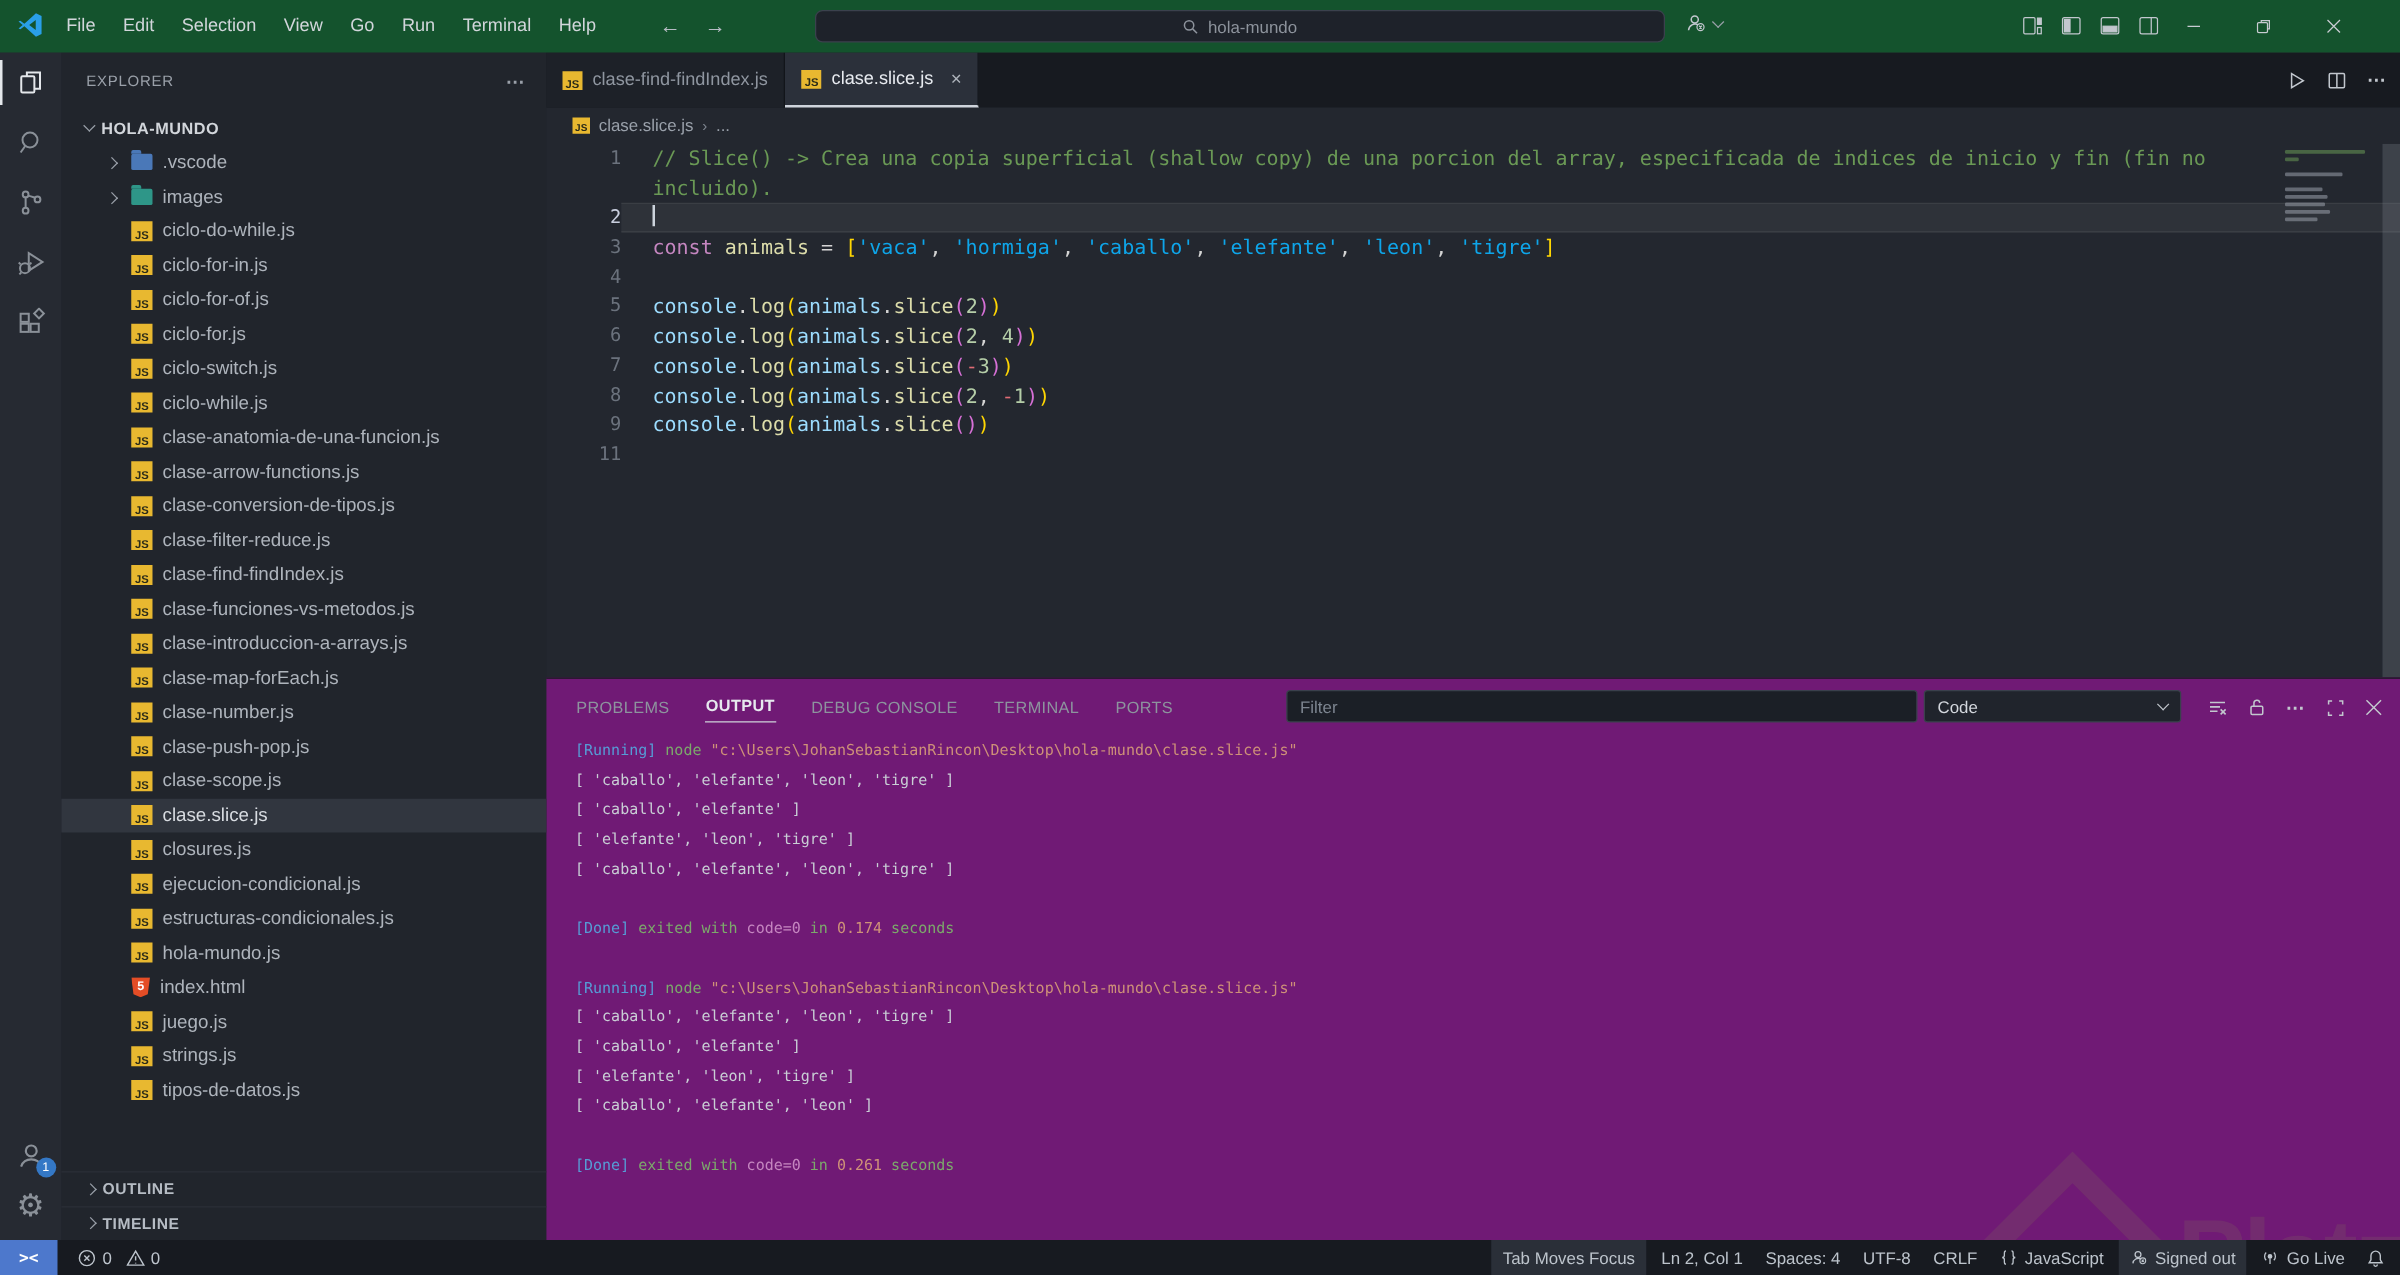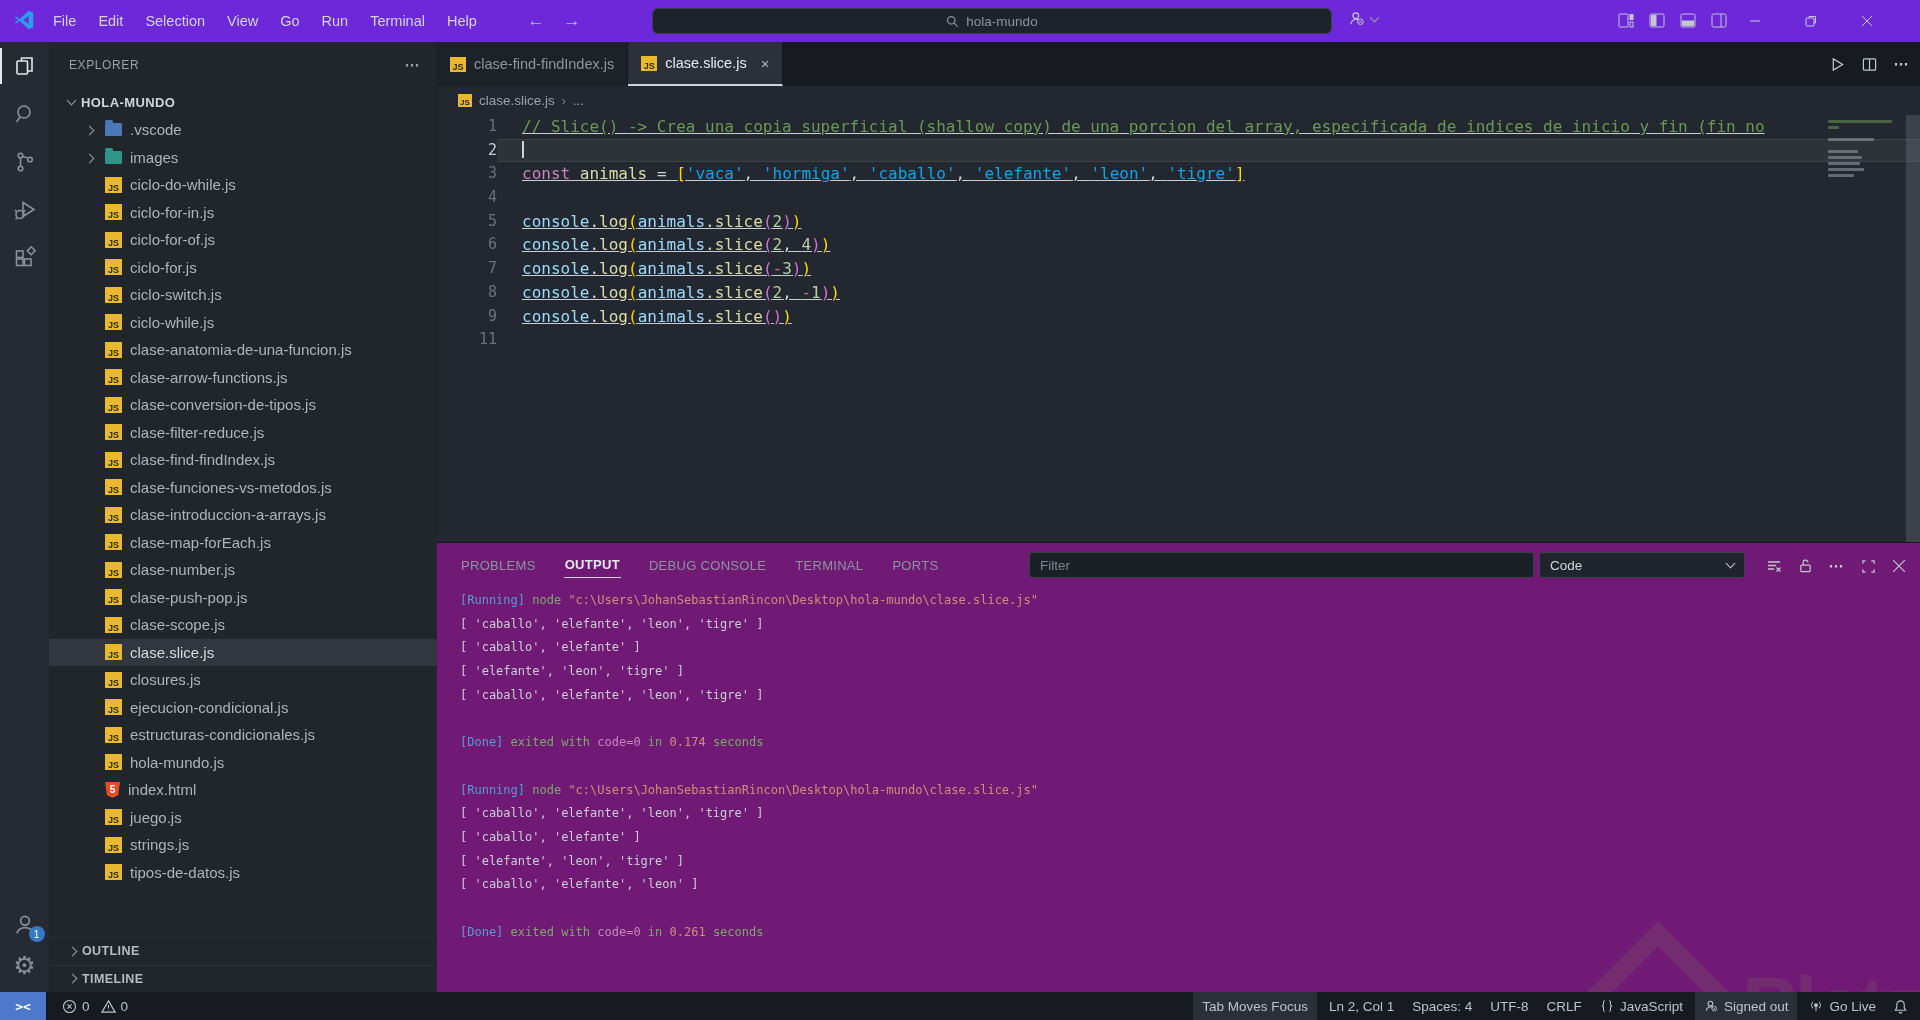--- a/index.html
+++ b/index.html
@@ -2,21 +2,21 @@
 <html><head>
 <meta charset="utf-8">
 <style>
   * { margin:0; padding:0; box-sizing:border-box; }
   html,body { background:#111; }
   .app { position:relative; width:1920px; height:1020px; overflow:hidden;
          background:#23272f; font-family:"Liberation Sans",sans-serif; color:#c9ced5; }
   svg { display:block; }
 
   
-  .titlebar { position:absolute; top:0; left:0; right:0; height:42px; background:#6d28d9; z-index:40; }
+  .titlebar { position:absolute; top:0; left:0; right:0; height:42px; background:#14532d; z-index:40; }
   .tb-logo { position:absolute; left:13px; top:9px; }
   .menus { position:absolute; left:42px; top:0; height:42px; display:flex; align-items:center; }
   .menu-item { padding:0 11px; font-size:14.5px; color:#d2d6db; cursor:default; }
   .nav-arrow { position:absolute; top:8px; font-size:17px; color:#b6bcc4; width:28px; height:26px;
                display:flex; align-items:center; justify-content:center; }
   .nav-back { left:522px; } .nav-fwd { left:558px; }
   .command-center { position:absolute; left:652px; top:8px; width:680px; height:26px; background:#1e222a;
                     border:1px solid #3b414d; border-radius:6px; display:flex; align-items:center;
                     justify-content:center; gap:7px; color:#8d939c; font-size:13.5px; }
   .tb-account { position:absolute; left:1348px; top:10px; display:flex; align-items:center; gap:4px; color:#c2c7ce; }
@@ -80,21 +80,21 @@
   .breadcrumb { position:absolute; top:44px; left:0; right:0; height:29px; display:flex; align-items:center;
                 padding-left:21px; gap:7px; font-size:13.5px; color:#9aa1ab; }
   .bc-sep { font-size:12px; color:#7d848e; }
   .bc .js-ic { width:14px; height:13px; font-size:8px; }
 
   
   .code-view { position:absolute; top:73px; left:0; right:0; height:427px; overflow:hidden; }
   .cl { display:flex; height:23.7px; line-height:23.7px; font-family:"DejaVu Sans Mono",monospace;
         font-size:16px; white-space:pre; }
   .ln { width:60px; text-align:right; color:#6b727d; flex:none; font-size:15px; }
-  .lc { padding-left:25px; flex:1;text-decoration:underline; }
+  .lc { padding-left:25px; flex:1; }
   .cl.cur .lc { background:rgba(255,255,255,.05); box-shadow:inset 0 1px 0 rgba(255,255,255,.08), inset 0 -1px 0 rgba(255,255,255,.08); }
   .cl.cur .ln { color:#c8cede; }
   .cursor { display:inline-block; width:2px; height:17px; background:#ccd3dc; vertical-align:-2px; }
   .kw{color:#C586C0;} .fn{color:#DCDCAA;} .id{color:#9CDCFE;} .str{color:#0ea5e9;}
   .num{color:#B5CEA8;} .cmt{color:#6A9955;} .pl{color:#d4d4d4;} .b1{color:#FFD602;}
   .b2{color:#D670D6;} .op{color:#E06C75;}
   .minimap { position:absolute; right:22px; top:5px; width:70px; }
   .minimap i { display:block; height:3px; margin-bottom:3px; background:#6A9955; opacity:.55; border-radius:1px; }
   .minimap i.g { background:#9aa1ab; }
   .minimap i.e { background:transparent; }
@@ -427,20 +427,21 @@
     </div>
     <div class="breadcrumb bc">
       <span class="js-ic">JS</span>
       <span>clase.slice.js</span>
       <span class="bc-sep">›</span>
       <span>...</span>
     </div>
     <div class="code-view">
       <div id="code-lines">
           <div class="cl"><span class="ln">1</span><span class="lc"><span class="cmt">// Slice() -&gt; Crea una copia superficial (shallow copy) de una porcion del array, especificada de indices de inicio y fin (fin no</span></span></div>
+          <div class="cl"><span class="ln"></span><span class="lc"><span class="cmt">incluido).</span></span></div>
           <div class="cl cur"><span class="ln">2</span><span class="lc"><span class="cursor"></span></span></div>
           <div class="cl"><span class="ln">3</span><span class="lc"><span class="kw">const</span><span class="pl"> </span><span class="fn">animals</span><span class="pl"> = </span><span class="b1">[</span><span class="str">'vaca'</span><span class="pl">, </span><span class="str">'hormiga'</span><span class="pl">, </span><span class="str">'caballo'</span><span class="pl">, </span><span class="str">'elefante'</span><span class="pl">, </span><span class="str">'leon'</span><span class="pl">, </span><span class="str">'tigre'</span><span class="b1">]</span></span></div>
           <div class="cl"><span class="ln">4</span><span class="lc"></span></div>
           <div class="cl"><span class="ln">5</span><span class="lc"><span class="id">console</span><span class="pl">.</span><span class="fn">log</span><span class="b1">(</span><span class="id">animals</span><span class="pl">.</span><span class="fn">slice</span><span class="b2">(</span><span class="num">2</span><span class="b2">)</span><span class="b1">)</span></span></div>
           <div class="cl"><span class="ln">6</span><span class="lc"><span class="id">console</span><span class="pl">.</span><span class="fn">log</span><span class="b1">(</span><span class="id">animals</span><span class="pl">.</span><span class="fn">slice</span><span class="b2">(</span><span class="num">2</span><span class="pl">, </span><span class="num">4</span><span class="b2">)</span><span class="b1">)</span></span></div>
           <div class="cl"><span class="ln">7</span><span class="lc"><span class="id">console</span><span class="pl">.</span><span class="fn">log</span><span class="b1">(</span><span class="id">animals</span><span class="pl">.</span><span class="fn">slice</span><span class="b2">(</span><span class="op">-</span><span class="num">3</span><span class="b2">)</span><span class="b1">)</span></span></div>
           <div class="cl"><span class="ln">8</span><span class="lc"><span class="id">console</span><span class="pl">.</span><span class="fn">log</span><span class="b1">(</span><span class="id">animals</span><span class="pl">.</span><span class="fn">slice</span><span class="b2">(</span><span class="num">2</span><span class="pl">, </span><span class="op">-</span><span class="num">1</span><span class="b2">)</span><span class="b1">)</span></span></div>
           <div class="cl"><span class="ln">9</span><span class="lc"><span class="id">console</span><span class="pl">.</span><span class="fn">log</span><span class="b1">(</span><span class="id">animals</span><span class="pl">.</span><span class="fn">slice</span><span class="b2">(</span><span class="b2">)</span><span class="b1">)</span></span></div>
           <div class="cl"><span class="ln">11</span><span class="lc"></span></div>
         </div>

